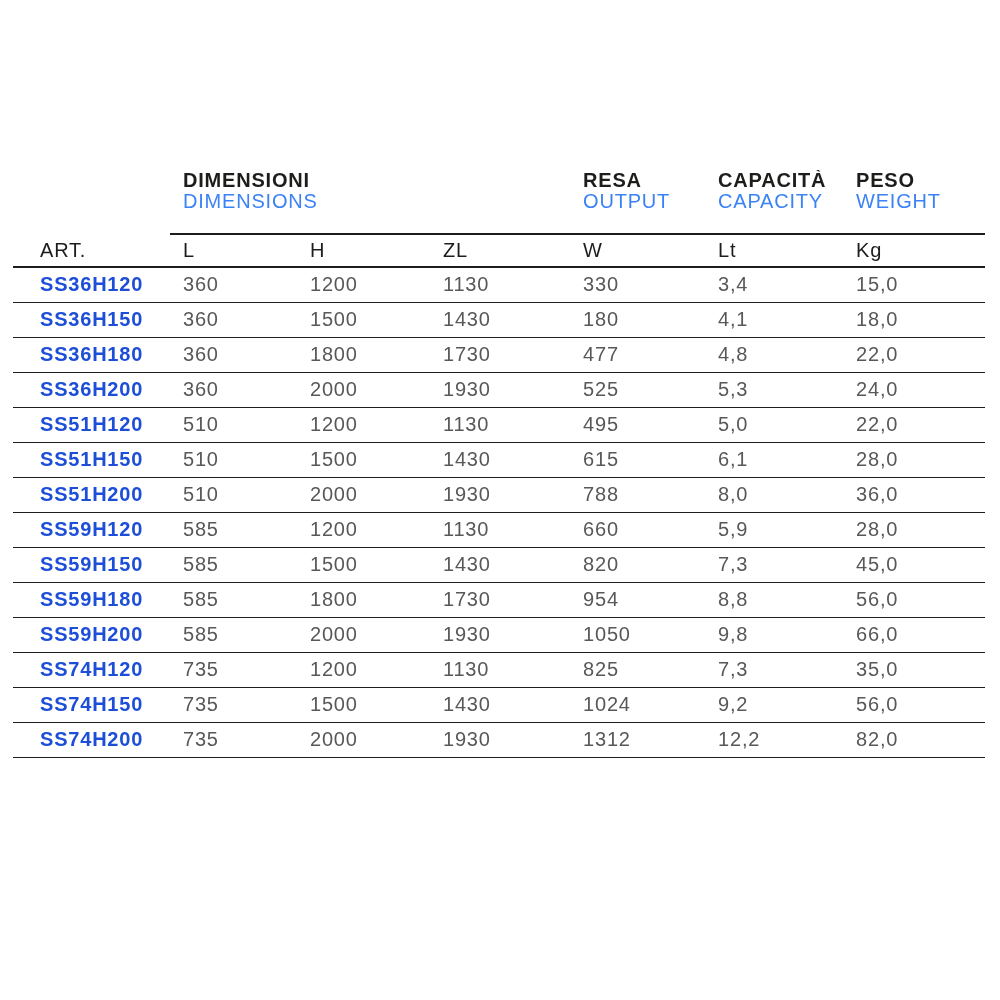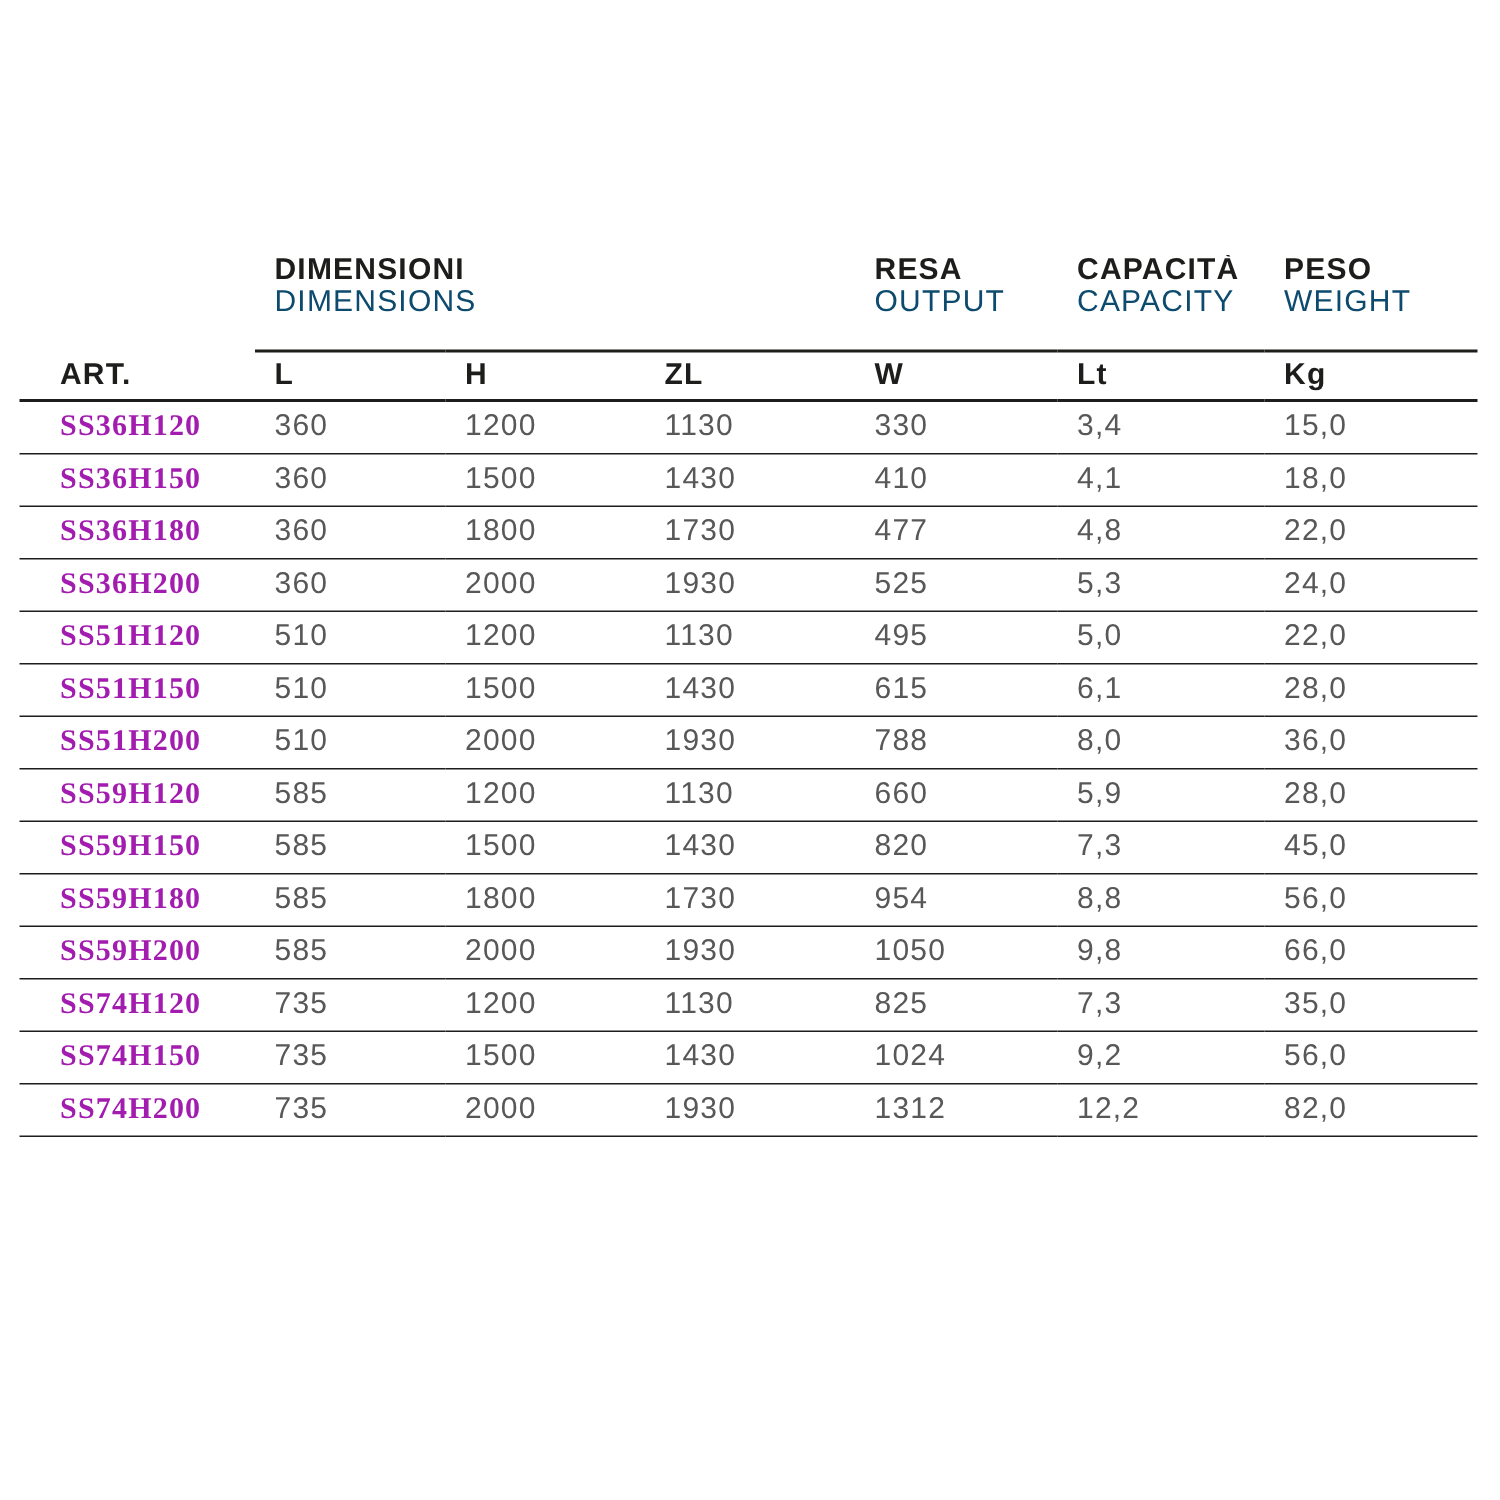--- a/index.html
+++ b/index.html
@@ -52,43 +52,42 @@
   tr.group-row td.grouped { border-bottom: 2px solid #1d1d1b; }
   .grp-it {
     font-size: 20px;
     font-weight: bold;
     color: #1d1d1b;
     line-height: 21px;
   }
   .grp-en {
     font-size: 20px;
     font-weight: normal;
-    color: #0c4a6e;
+    color: #3b82f6;
     line-height: 21px;
   }
 
   
   tr.subhead-row { height: 33px; }
   tr.subhead-row th {
     border-bottom: 2px solid #1d1d1b;
     font-size: 20px;
-    font-weight: bold;
+    font-weight: normal;
     color: #1d1d1b;
   }
   th.art-head { padding-left: 27px; }
 
   
   tr.data-row { height: 35px; }
   tr.data-row td { border-bottom: 1.6px solid #1d1d1b; }
   td.art {
     padding-left: 27px;
     font-size: 20px;
     font-weight: bold;
-    color: #a21caf;
-    font-family: Liberation Serif, serif;
+    color: #1d4ed8;
   }
   td.val {
     font-size: 20px;
     font-weight: normal;
     color: #58585a;
   }
 </style>
 </head>
 <body>
 
@@ -142,21 +141,21 @@
             <td class="val">1130</td>
             <td class="val">330</td>
             <td class="val">3,4</td>
             <td class="val">15,0</td>
           </tr>
           <tr class="data-row">
             <td class="art">SS36H150</td>
             <td class="val">360</td>
             <td class="val">1500</td>
             <td class="val">1430</td>
-            <td class="val">410</td>
+            <td class="val">180</td>
             <td class="val">4,1</td>
             <td class="val">18,0</td>
           </tr>
           <tr class="data-row">
             <td class="art">SS36H180</td>
             <td class="val">360</td>
             <td class="val">1800</td>
             <td class="val">1730</td>
             <td class="val">477</td>
             <td class="val">4,8</td>

